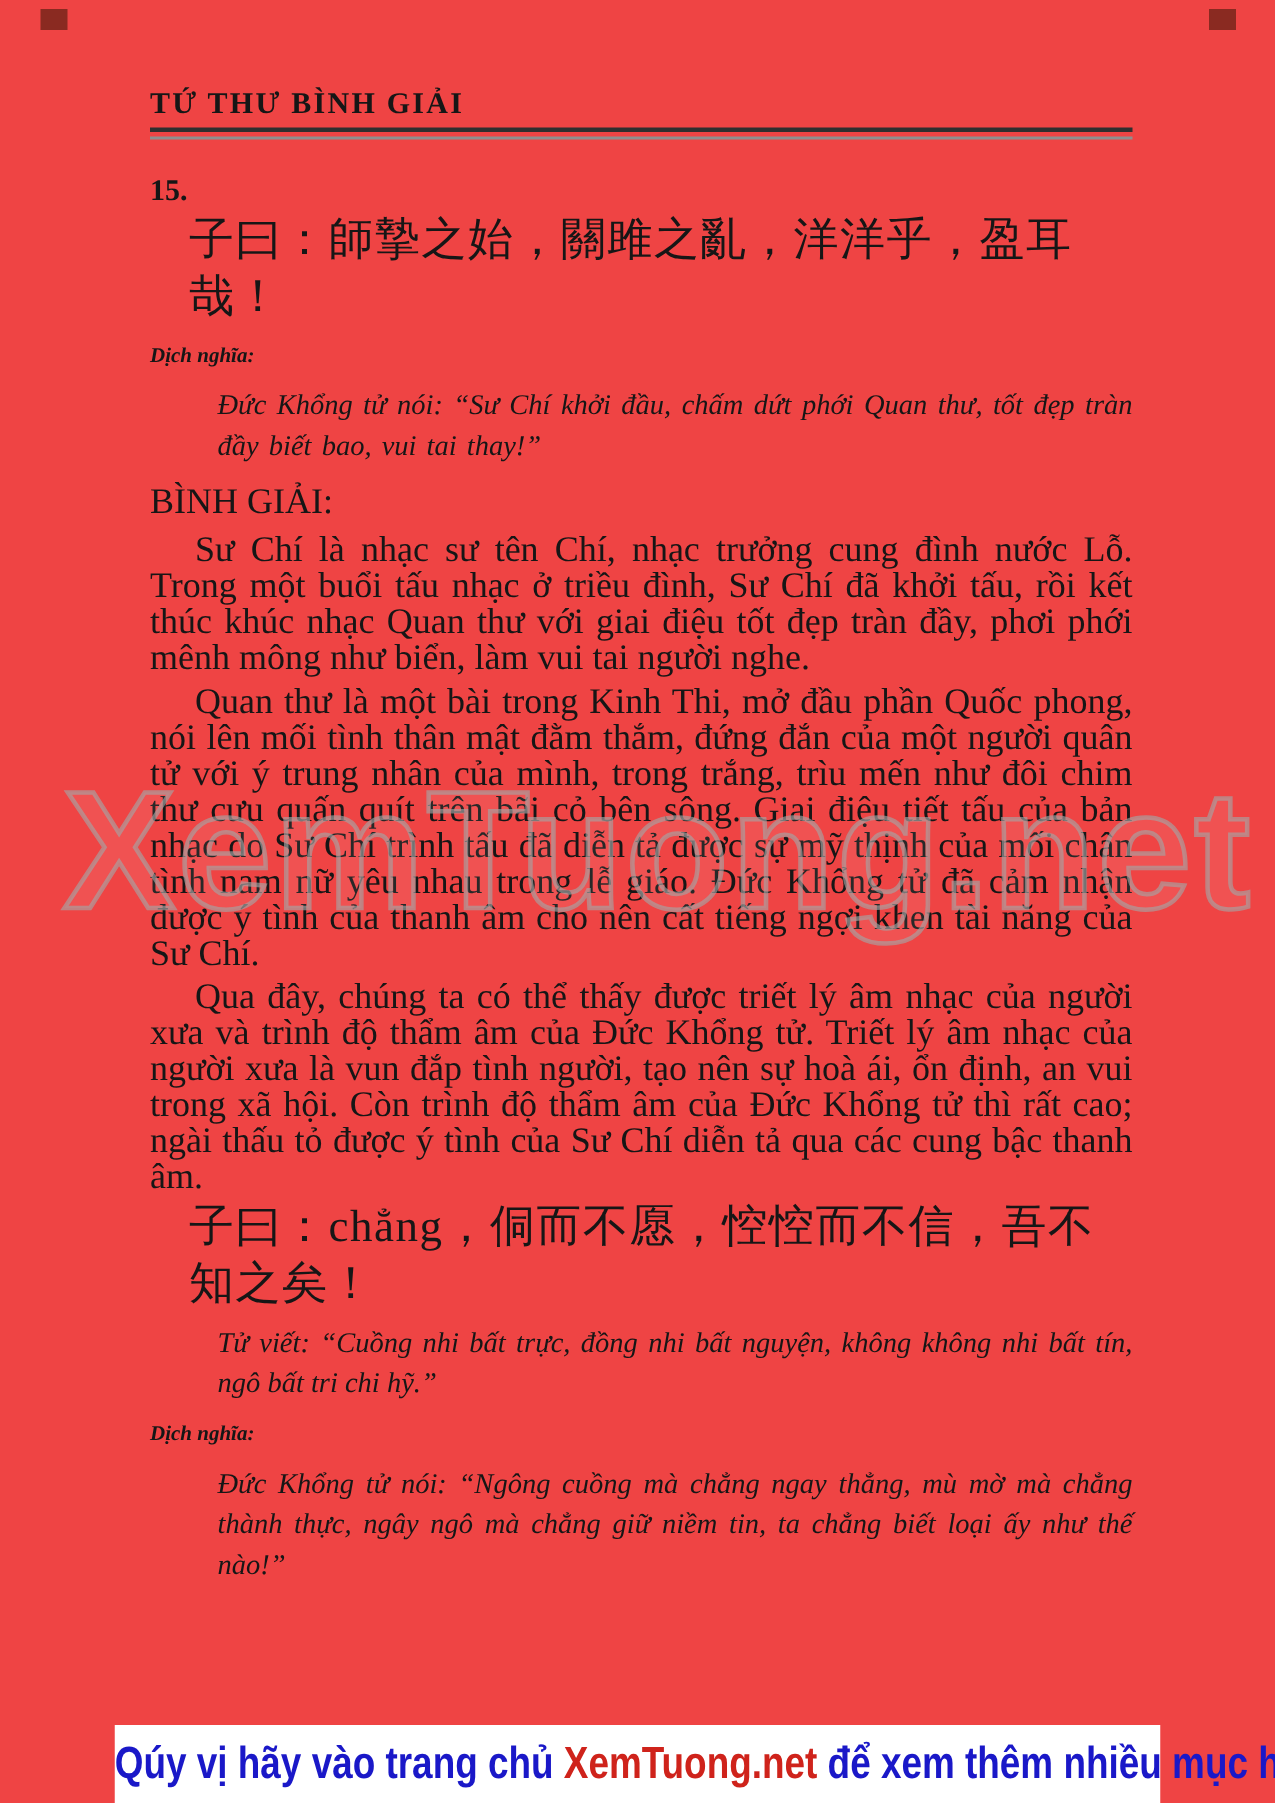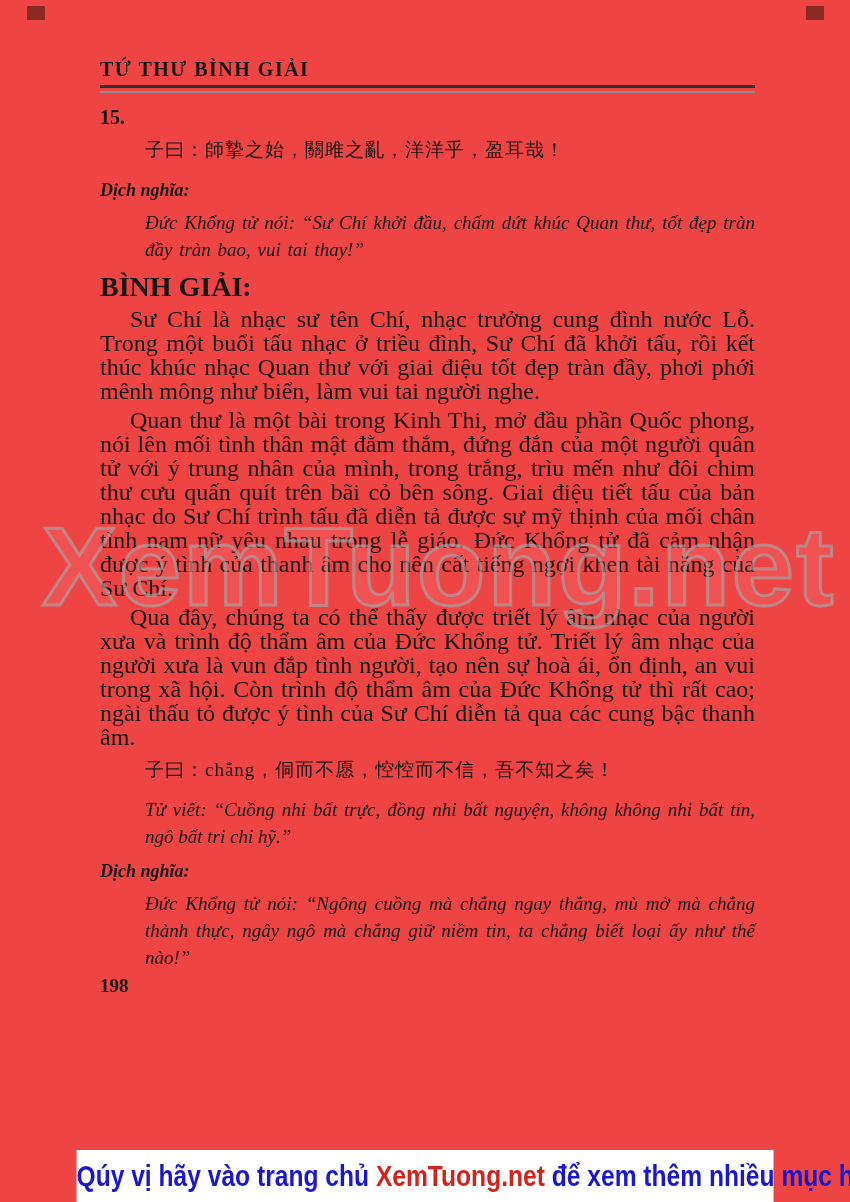--- a/index.html
+++ b/index.html
@@ -34,60 +34,60 @@
     letter-spacing: 1.5px;
     line-height: 26px;
   }
   .head-rule {
     margin-top: 3px;
     height: 3px;
     border-top: 3px solid #2f2f2f;
     border-bottom: 2px solid #8f8f8f;
   }
   .sec-num {
-    margin-top: 12px;
+    margin-top: 22px;
     font-size: 20px;
     font-weight: bold;
     line-height: 24px;
   }
   .chinese {
     margin-top: 2px;
-    margin-left: 45px;
-    font-size: 19px;
+    margin-left: 26px;
+    font-size: 30px;
     line-height: 38px;
     letter-spacing: 1px;
   }
   .translit {
     margin-top: 7px;
     margin-left: 45px;
     font-style: italic;
     font-size: 19px;
     line-height: 27px;
     text-align: justify;
   }
   .subhead-italic {
     margin-top: 7px;
-    font-size: 18px;
+    font-size: 14px;
     font-weight: bold;
     font-style: italic;
     line-height: 28px;
   }
   .translation {
     margin-top: 5px;
     margin-left: 45px;
     font-style: italic;
     font-size: 19px;
     line-height: 27px;
     text-align: justify;
     word-spacing: 2px;
   }
   .subhead-caps {
     margin-top: 9px;
-    font-size: 28px;
-    font-weight: bold;
+    font-size: 24px;
+    font-weight: normal;
     line-height: 30px;
   }
   p.bodytext {
     margin: 5px 0 0 0;
     font-size: 24px;
     line-height: 24px;
     text-align: justify;
     text-indent: 30px;
   }
   .page-num {
@@ -139,31 +139,30 @@
   <div class="corner-mark corner-left"></div>
   <div class="corner-mark corner-right"></div>
 
   <div class="content">
     <div class="running-head">TỨ THƯ BÌNH GIẢI</div>
     <div class="head-rule"></div>
 
     <div class="sec-num">15.</div>
     <div class="chinese">子曰：師摯之始，關雎之亂，洋洋乎，盈耳哉！</div>
     <div class="subhead-italic">Dịch nghĩa:</div>
-    <div class="translation">Đức Khổng tử nói: “Sư Chí khởi đầu, chấm dứt khúc Quan thư, tốt đẹp tràn đầy tràn bao, vui tai thay!”</div>
+    <div class="translation">Đức Khổng tử nói: “Sư Chí khởi đầu, chấm dứt phới Quan thư, tốt đẹp tràn đầy biết bao, vui tai thay!”</div>
     <div class="subhead-caps">BÌNH GIẢI:</div>
     <p class="bodytext">Sư Chí là nhạc sư tên Chí, nhạc trưởng cung đình nước Lỗ. Trong một buổi tấu nhạc ở triều đình, Sư Chí đã khởi tấu, rồi kết thúc khúc nhạc Quan thư với giai điệu tốt đẹp tràn đầy, phơi phới mênh mông như biển, làm vui tai người nghe.</p>
     <p class="bodytext">Quan thư là một bài trong Kinh Thi, mở đầu phần Quốc phong, nói lên mối tình thân mật đằm thắm, đứng đắn của một người quân tử với ý trung nhân của mình, trong trắng, trìu mến như đôi chim thư cưu quấn quít trên bãi cỏ bên sông. Giai điệu tiết tấu của bản nhạc do Sư Chí trình tấu đã diễn tả được sự mỹ thịnh của mối chân tình nam nữ yêu nhau trong lễ giáo. Đức Khổng tử đã cảm nhận được ý tình của thanh âm cho nên cất tiếng ngợi khen tài năng của Sư Chí.</p>
     <p class="bodytext">Qua đây, chúng ta có thể thấy được triết lý âm nhạc của người xưa và trình độ thẩm âm của Đức Khổng tử. Triết lý âm nhạc của người xưa là vun đắp tình người, tạo nên sự hoà ái, ổn định, an vui trong xã hội. Còn trình độ thẩm âm của Đức Khổng tử thì rất cao; ngài thấu tỏ được ý tình của Sư Chí diễn tả qua các cung bậc thanh âm.</p>
 
     <div class="chinese">子曰：chẳng，侗而不愿，悾悾而不信，吾不知之矣！</div>
     <div class="translit">Tử viết: “Cuồng nhi bất trực, đồng nhi bất nguyện, không không nhi bất tín, ngô bất tri chi hỹ.”</div>
     <div class="subhead-italic">Dịch nghĩa:</div>
     <div class="translation">Đức Khổng tử nói: “Ngông cuồng mà chẳng ngay thẳng, mù mờ mà chẳng thành thực, ngây ngô mà chẳng giữ niềm tin, ta chẳng biết loại ấy như thế nào!”</div>
 
-    <div class="page-num">198</div>
   </div>
 
   <div class="watermark">XemTuong.net</div>
 
   <div class="footer"><span>Qúy vị hãy vào trang chủ </span><span class="site">XemTuong.net</span><span> để xem thêm nhiều mục hay khác</span></div>
 
 </div>
 
 </body></html>

